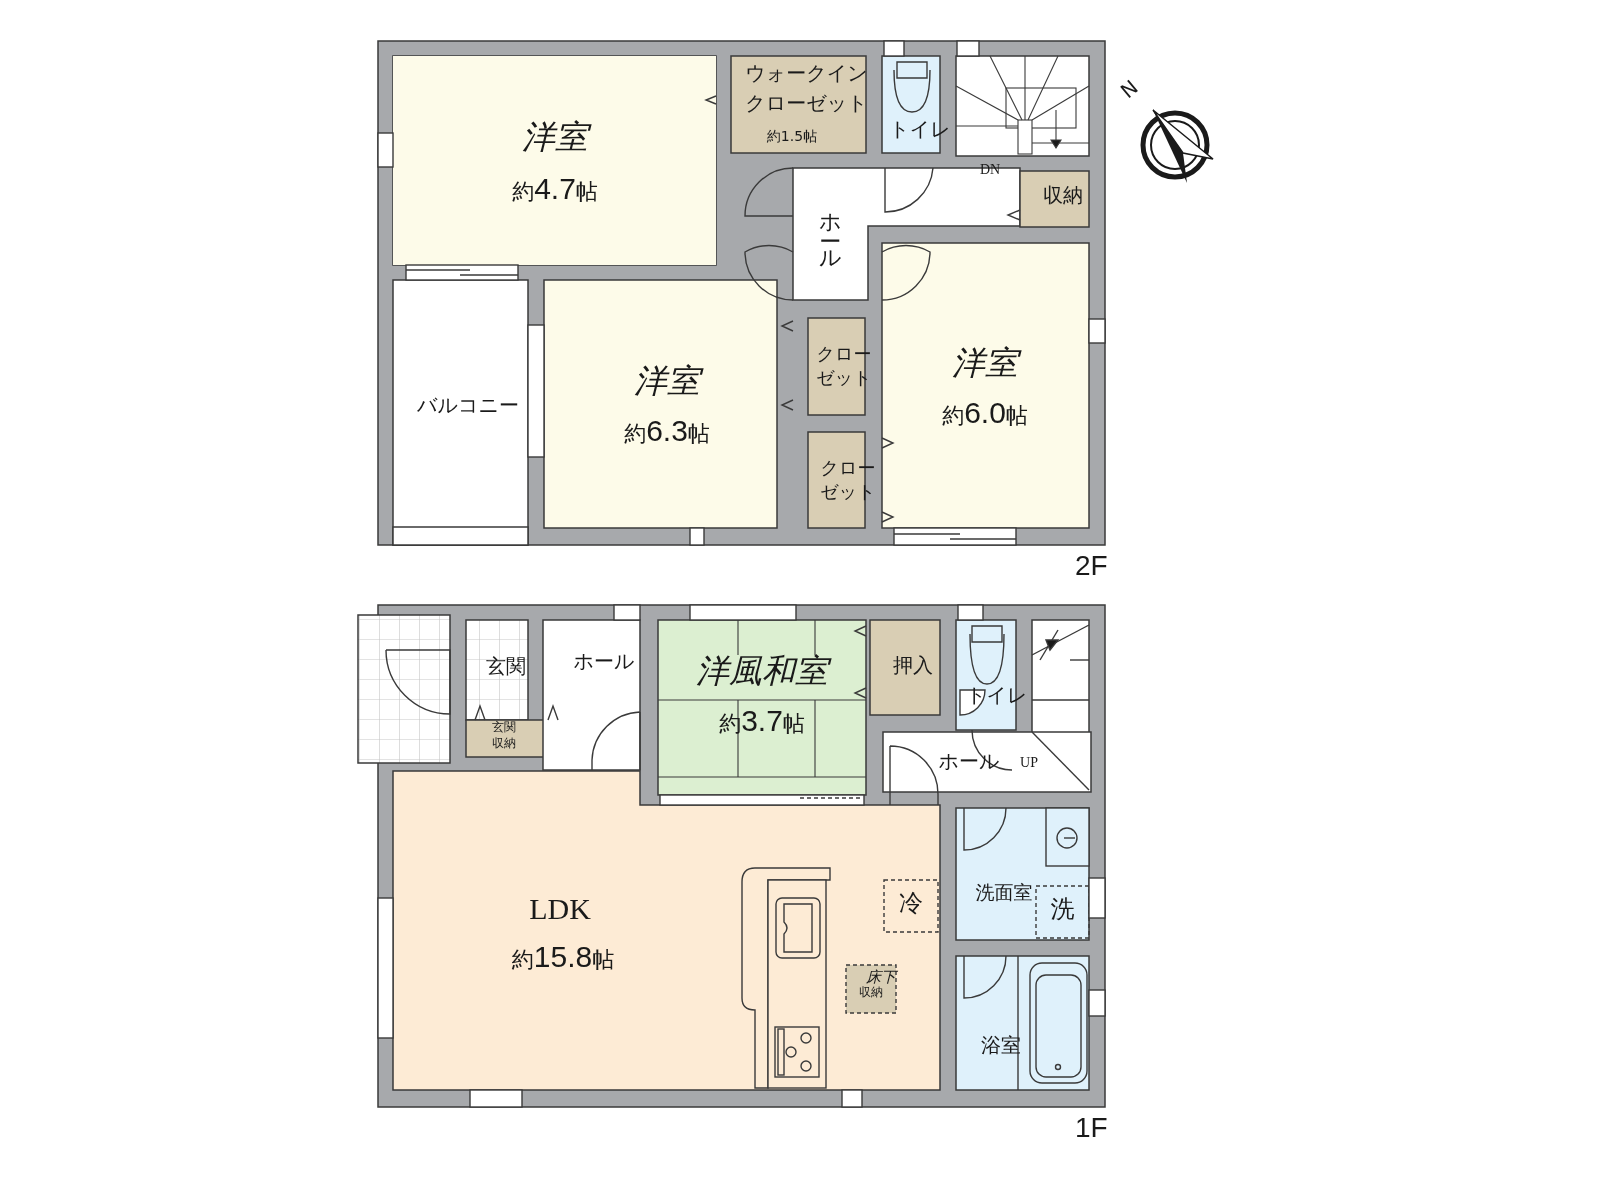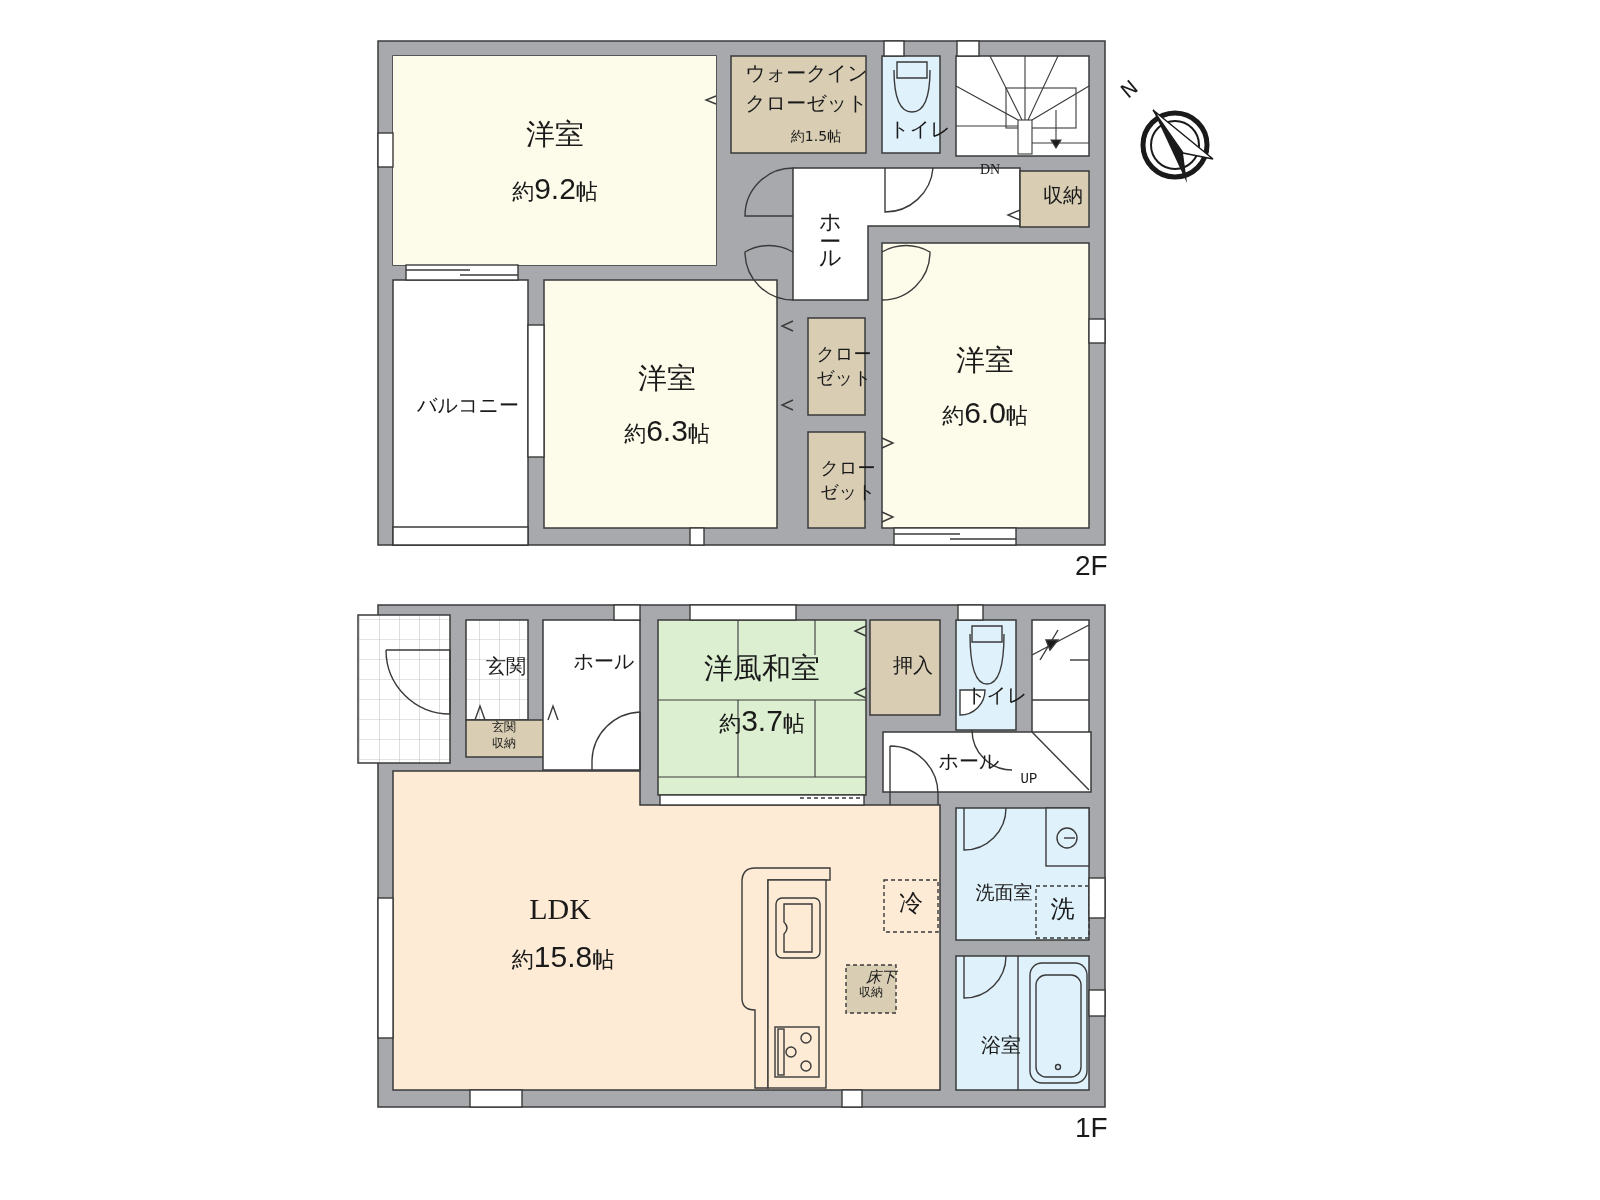--- a/index.html
+++ b/index.html
@@ -1,20 +1,20 @@
 <!DOCTYPE html>
 <html><head>
 <meta charset="utf-8">
 <style>
   html, body { margin:0; padding:0; background:#ffffff; }
   body { width:1600px; height:1200px; position:relative; overflow:hidden;
          font-family:"DejaVu Sans", "Liberation Sans", sans-serif; color:#1a1a1a; }
   .plan { position:absolute; left:0; top:0; width:1600px; height:1200px; }
   .lbl { position:absolute; text-align:center; white-space:nowrap; line-height:1.15; }
-  .room-name { font-size:29px; }
+  .room-name { font-size:33px;font-style:italic; }
   .room-size { font-size:22px; }
   .room-size b { font-size:30px; font-weight:normal; font-family:"Liberation Sans", sans-serif; }
   .small { font-size:20px;padding-left:8px; }
   .tiny { font-size:14px; }
   .floor-tag { position:absolute; font-size:28px; font-family:"Liberation Sans", sans-serif; }
   .vert { writing-mode:vertical-rl; text-orientation:upright; letter-spacing:6px; font-size:22px; }
 </style>
 </head>
 <body>
 
@@ -221,25 +221,25 @@
     <rect x="690" y="605" width="106" height="15" fill="#ffffff"></rect>
     <rect x="958" y="605" width="25" height="15" fill="#ffffff"></rect>
 
     <path d="M475 720 L480 706 L485 720"></path>
     <path d="M548 720 L553 706 L558 720"></path>
   </g>
 </svg>
 
 
 <div class="lbl room-name" style="left:505px;top:118px;width:100px;">洋室</div>
-<div class="lbl room-size" style="left:485px;top:172px;width:140px;"><span>約</span><b>9.2</b><span>帖</span></div>
+<div class="lbl room-size" style="left:485px;top:172px;width:140px;"><span>約</span><b>4.7</b><span>帖</span></div>
 
 <div class="lbl small" style="left:731px;top:62px;width:135px;">ウォークイン</div>
 <div class="lbl small" style="left:731px;top:92px;width:135px;">クローゼット</div>
-<div class="lbl tiny" style="left:731px;top:128px;width:122px;padding-left:24px;"><span>約</span><span>1.5</span><span>帖</span></div>
+<div class="lbl tiny" style="left:731px;top:128px;width:122px;"><span>約</span><span>1.5</span><span>帖</span></div>
 
 <div class="lbl small" style="left:880px;top:118px;width:64px;">トイレ</div>
 <div class="lbl tiny" style="left:970px;top:162px;width:40px;font-family:Liberation Serif, serif;">DN</div>
 <div class="lbl small" style="left:1022px;top:184px;width:66px;">収納</div>
 <div class="lbl vert" style="left:818px;top:198px;">ホール</div>
 <div class="lbl small" style="left:395px;top:394px;width:130px;">バルコニー</div>
 
 <div class="lbl room-name" style="left:617px;top:362px;width:100px;">洋室</div>
 <div class="lbl room-size" style="left:597px;top:414px;width:140px;"><span>約</span><b>6.3</b><span>帖</span></div>
 
@@ -259,21 +259,21 @@
 <div class="lbl tiny" style="left:474px;top:721px;width:60px;font-size:12px;">玄関</div>
 <div class="lbl tiny" style="left:474px;top:737px;width:60px;font-size:12px;">収納</div>
 <div class="lbl small" style="left:556px;top:650px;width:80px;">ホール</div>
 
 <div class="lbl room-name" style="left:680px;top:652px;width:164px;">洋風和室</div>
 <div class="lbl room-size" style="left:692px;top:704px;width:140px;"><span>約</span><b>3.7</b><span>帖</span></div>
 
 <div class="lbl small" style="left:872px;top:654px;width:66px;">押入</div>
 <div class="lbl small" style="left:958px;top:684px;width:60px;">トイレ</div>
 <div class="lbl small" style="left:926px;top:750px;width:70px;">ホール</div>
-<div class="lbl tiny" style="left:1014px;top:755px;width:30px;font-family:Liberation Mono, monospace;margin-top:16px;">UP</div>
+<div class="lbl tiny" style="left:1014px;top:755px;width:30px;font-family:Liberation Serif, serif;">UP</div>
 
 <div class="lbl" style="left:510px;top:892px;width:100px;font-size:30px;font-family:Liberation Serif, serif;">LDK</div>
 <div class="lbl room-size" style="left:488px;top:940px;width:150px;"><span>約</span><b>15.8</b><span>帖</span></div>
 
 <div class="lbl" style="left:884px;top:890px;width:54px;font-size:24px;">冷</div>
 <div class="lbl" style="left:846px;top:969px;width:70px;font-size:15px;font-style:italic;">床下</div>
 <div class="lbl" style="left:846px;top:986px;width:50px;font-size:12px;">収納</div>
 
 <div class="lbl small" style="left:958px;top:884px;width:76px;font-size:19px;font-family:Liberation Mono, monospace;">洗面室</div>
 <div class="lbl" style="left:1036px;top:896px;width:53px;font-size:24px;">洗</div>

